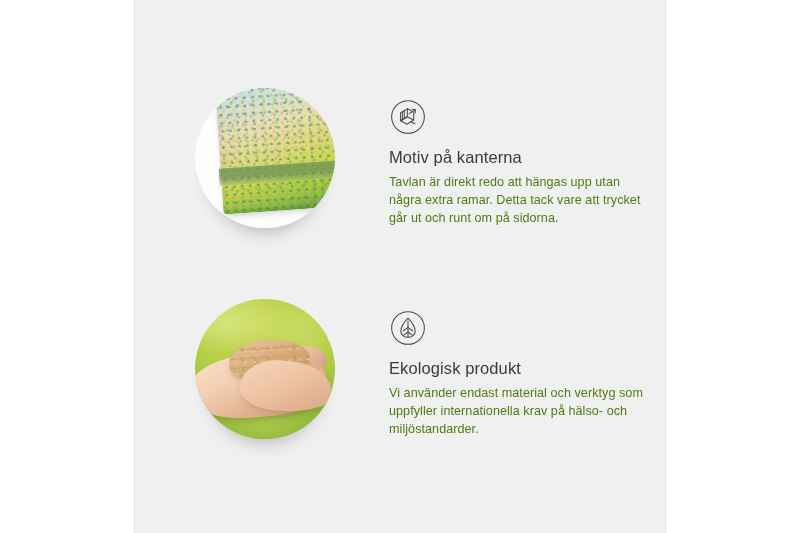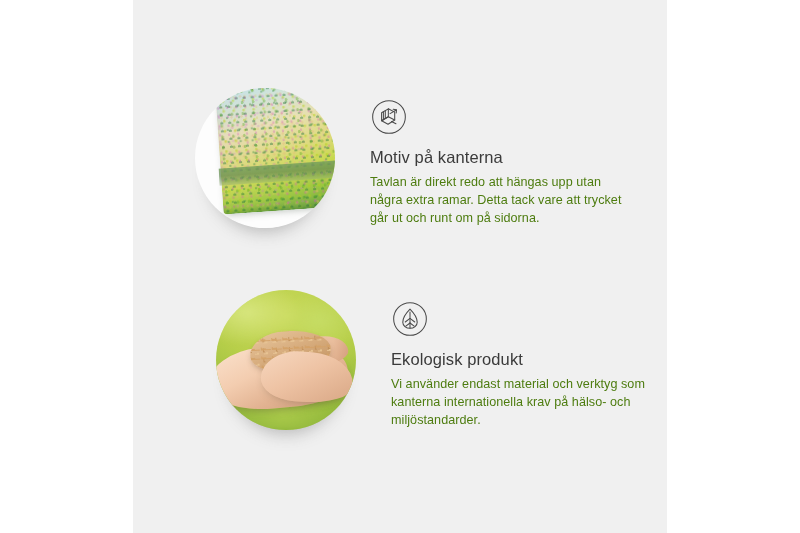--- a/index.html
+++ b/index.html
@@ -32,21 +32,21 @@
     background: #f0f0f0;
   }
 
   
   .feature {
     position: absolute;
     display: flex;
     align-items: flex-start;
   }
   .feature-edges { left: 0px;  top: 88px; }
-  .feature-eco   { left: 0px;  top: 290px; padding-left: 21px; }
+  .feature-eco   { left: 0px;  top: 299px; }
 
   
   .photo-wrap {
     position: relative;
     width: 140px;
     height: 140px;
     margin-left: 62px;
     flex: 0 0 auto;
   }
   .photo {
@@ -181,21 +181,21 @@
       linear-gradient(68deg, rgba(192,142,88,0.85) 0 1.9px, transparent 1.9px 5.8px),
       linear-gradient(160deg, #e8c79e 0%, #d7ac7d 48%, #c0915f 100%);
     background-size: 11px 9px, 9px 11px, 13px 10px, 100% 100%;
     border-radius: 46% 52% 48% 54% / 58% 48% 56% 46%;
     transform: rotate(-3deg);
     box-shadow: 0 3px 6px -2px rgba(90,66,36,0.42);
   }
 
   
   .feature-text {
-    margin-left: 35px;
+    margin-left: 54px;
     margin-top: 10px;
     width: 260px;
   }
 
   .feature-icon {
     width: 38px;
     height: 38px;
     display: block;
     margin-bottom: 11px;
   }
@@ -274,19 +274,19 @@
             <circle cx="20" cy="20" r="17.2"></circle>
             <path d="M20 9.6 C25.6 15.2 27.6 20.0 27.6 23.4 C27.6 27.0 24.2 29.8 20 29.8 C15.8 29.8 12.4 27.0 12.4 23.4 C12.4 20.0 14.4 15.2 20 9.6 Z"></path>
             <path d="M20 12.6 L20 29.6"></path>
             <path d="M20 19.4 L15.0 23.2"></path>
             <path d="M20 19.4 L25.0 23.2"></path>
             <path d="M20 24.2 L15.6 27.5"></path>
             <path d="M20 24.2 L24.4 27.5"></path>
           </svg>
         </span>
         <h3 class="feature-title">Ekologisk produkt</h3>
-        <p class="feature-body">Vi använder endast material och verktyg som kanterna internationella krav på hälso- och miljöstandarder.</p>
+        <p class="feature-body">Vi använder endast material och verktyg som uppfyller internationella krav på hälso- och miljöstandarder.</p>
       </div>
 
     </div>
 
   </div>
 </div>
 
 </body></html>

